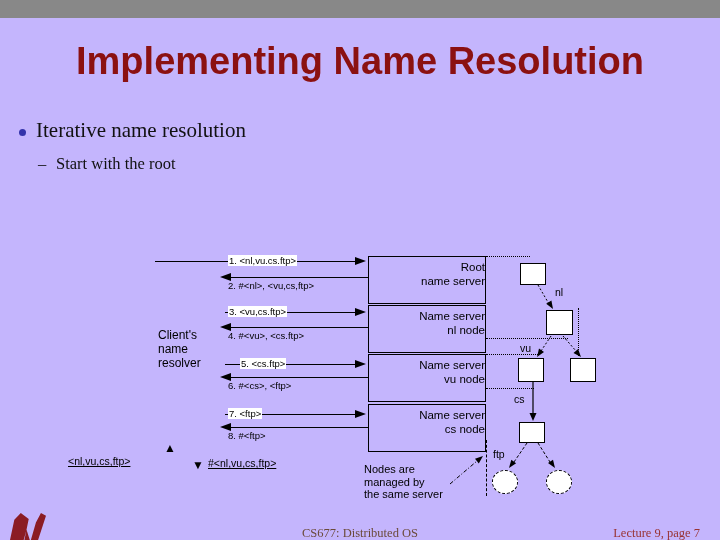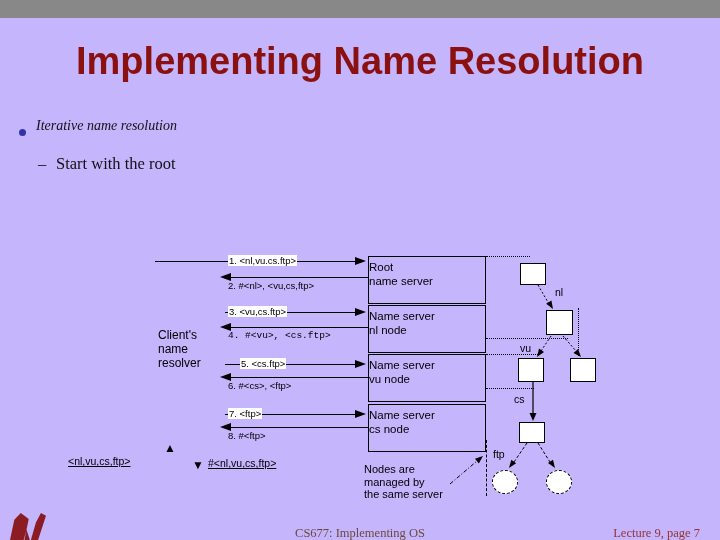--- a/index.html
+++ b/index.html
@@ -8,35 +8,35 @@
     position:relative;width:720px;height:540px;background:#c4b5fd;
     font-family:"Liberation Sans",sans-serif;overflow:hidden;margin:18px auto;
   }
   .abs{position:absolute;}
   
   .title{
     left:0;top:22px;width:720px;text-align:center;
     font-size:38px;font-weight:bold;color:#8b1111;letter-spacing:0px;
   }
   .bullet-dot{left:19px;top:111px;width:7px;height:7px;border-radius:50%;background:#3333aa;}
-  .bullet-text{left:36px;top:100px;font-family:"Liberation Serif",serif;font-size:14px;color:#111;font-style:italic;}
+  .bullet-text{left:36px;top:100px;font-family:"Liberation Serif",serif;font-size:21px;color:#111;}
   .sub{font-family:"Liberation Serif",serif;font-size:16.5px;color:#111;}
   .sub .dash{display:inline-block;width:18px;}
   .sub1{left:38px;top:136px;}
   .sub2{left:38px;top:163px;}
   
   .dg-text{font-size:9.5px;color:#000;white-space:nowrap;}
   .client-label{left:158px;top:310px;font-size:12px;line-height:14px;color:#000;}
   .hline{height:0;border-top:1px solid #000;}
   .msg-label{background:#fff;padding:0 1px;}
   .arr-r{width:0;height:0;border-top:4px solid transparent;border-bottom:4px solid transparent;border-left:11px solid #000;}
   .arr-l{width:0;height:0;border-top:4px solid transparent;border-bottom:4px solid transparent;border-right:11px solid #000;}
   .server-box{
     left:368px;width:118px;height:48px;border:1px solid #000;
-    font-size:11.5px;line-height:14px;text-align:left;padding-top:3px;color:#000;
+    font-size:11.5px;line-height:14px;text-align:right;padding-top:3px;color:#000;
   }
   .dotline{height:0;border-top:1px dotted #000;}
   .vdot{width:0;border-left:1px dotted #000;}
   .vdash{width:0;border-left:1px dashed #000;}
   .tnode{border:1px solid #000;background:#fff;}
   .tleaf{border:1px dashed #000;border-radius:50%;background:#fff;}
   .tree-label{font-size:10.5px;color:#000;}
   .bottom-lab{font-size:10.5px;color:#000;white-space:nowrap;text-decoration:underline;}
   .tri{font-size:12px;color:#000;line-height:12px;}
   .note{left:364px;top:445px;font-size:11px;line-height:12.5px;color:#000;}
@@ -75,21 +75,21 @@
   <div class="abs arr-l" style="left:220px;top:255px;"></div>
   <div class="abs hline" style="left:231px;top:259px;width:137px;"></div>
   <div class="abs dg-text" style="left:228px;top:262px;">2. #&lt;nl&gt;, &lt;vu,cs,ftp&gt;</div>
 
   <div class="abs hline" style="left:225px;top:294px;width:130px;"></div>
   <div class="abs arr-r" style="left:355px;top:290px;"></div>
   <div class="abs dg-text msg-label" style="left:228px;top:288px;">3. &lt;vu,cs.ftp&gt;</div>
 
   <div class="abs arr-l" style="left:220px;top:305px;"></div>
   <div class="abs hline" style="left:231px;top:309px;width:137px;"></div>
-  <div class="abs dg-text" style="left:228px;top:312px;font-family:Liberation Mono, monospace;">4. #&lt;vu&gt;, &lt;cs.ftp&gt;</div>
+  <div class="abs dg-text" style="left:228px;top:312px;">4. #&lt;vu&gt;, &lt;cs.ftp&gt;</div>
 
   <div class="abs hline" style="left:225px;top:346px;width:130px;"></div>
   <div class="abs arr-r" style="left:355px;top:342px;"></div>
   <div class="abs dg-text msg-label" style="left:240px;top:340px;">5. &lt;cs.ftp&gt;</div>
 
   <div class="abs arr-l" style="left:220px;top:355px;"></div>
   <div class="abs hline" style="left:231px;top:359px;width:137px;"></div>
   <div class="abs dg-text" style="left:228px;top:362px;">6. #&lt;cs&gt;, &lt;ftp&gt;</div>
 
   <div class="abs hline" style="left:225px;top:396px;width:130px;"></div>
@@ -162,16 +162,16 @@
   <div class="abs note">
     <div>Nodes are</div>
     <div>managed by</div>
     <div>the same server</div>
   </div>
 
   <div class="abs logo">
     <div class="logo-mark"></div>
     <div class="logo-text">UMASS</div>
   </div>
-  <div class="abs footer-center">CS677: Implementing OS</div>
+  <div class="abs footer-center">CS677: Distributed OS</div>
   <div class="abs footer-right">Lecture 9, page 7</div>
 
 </div>
 
 </body></html>

